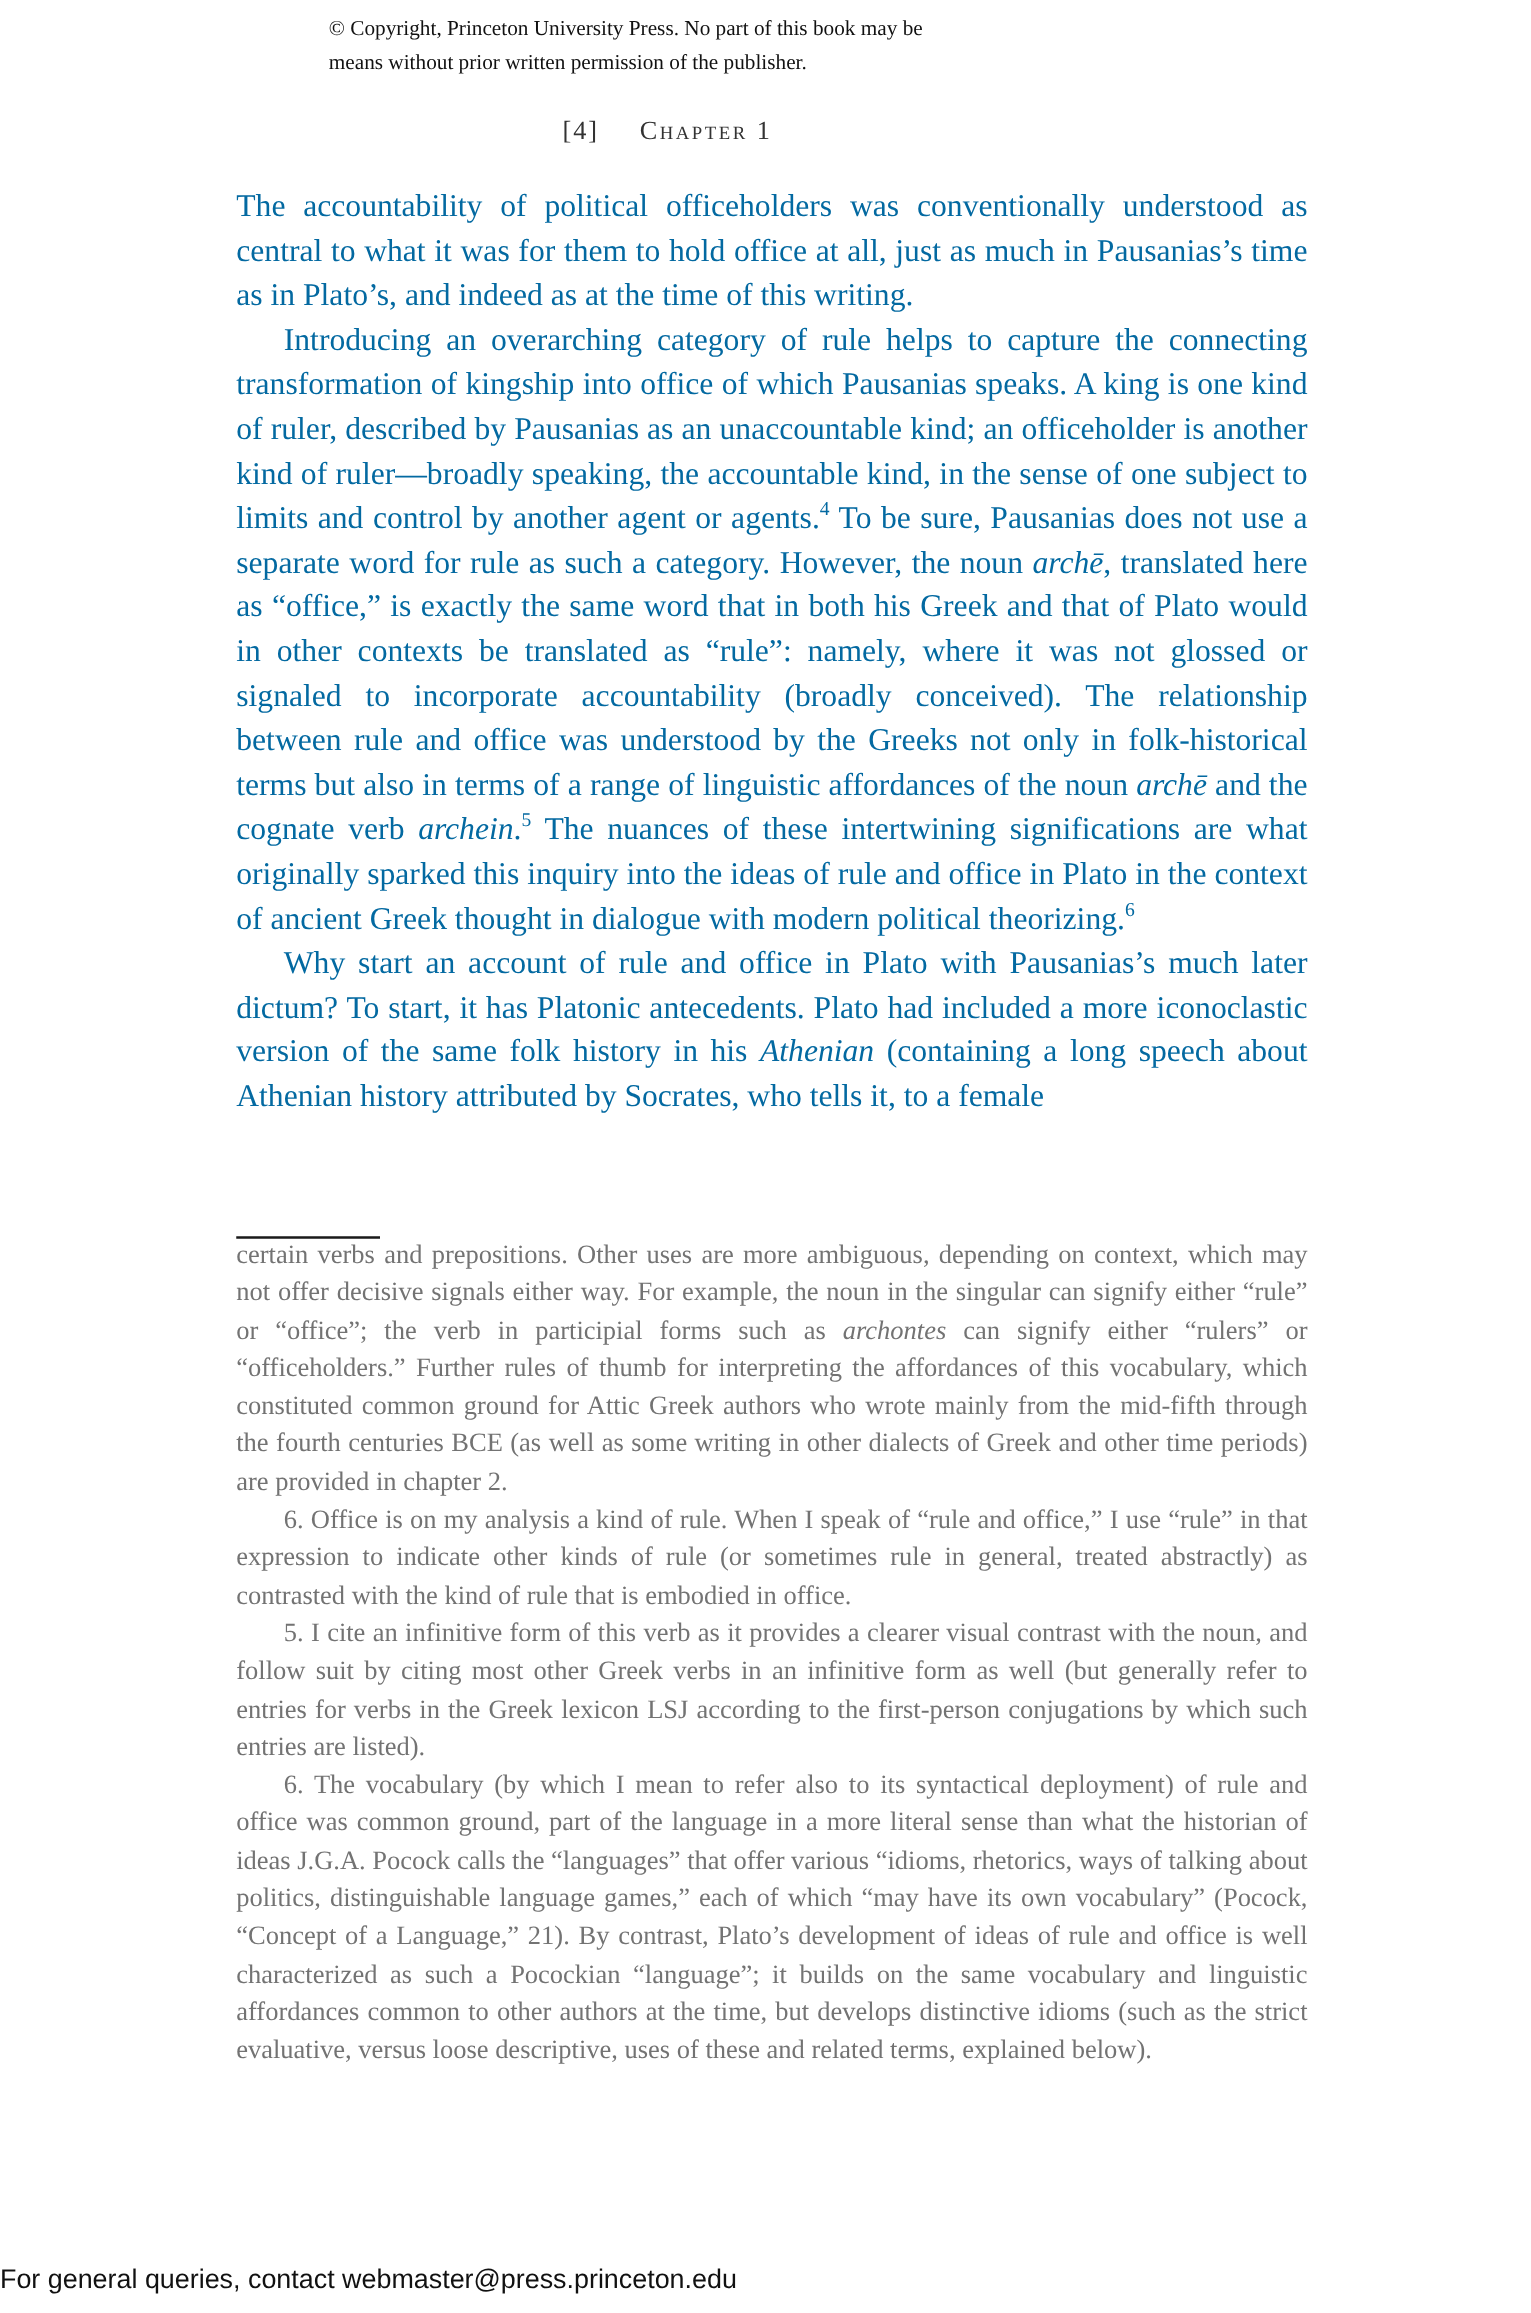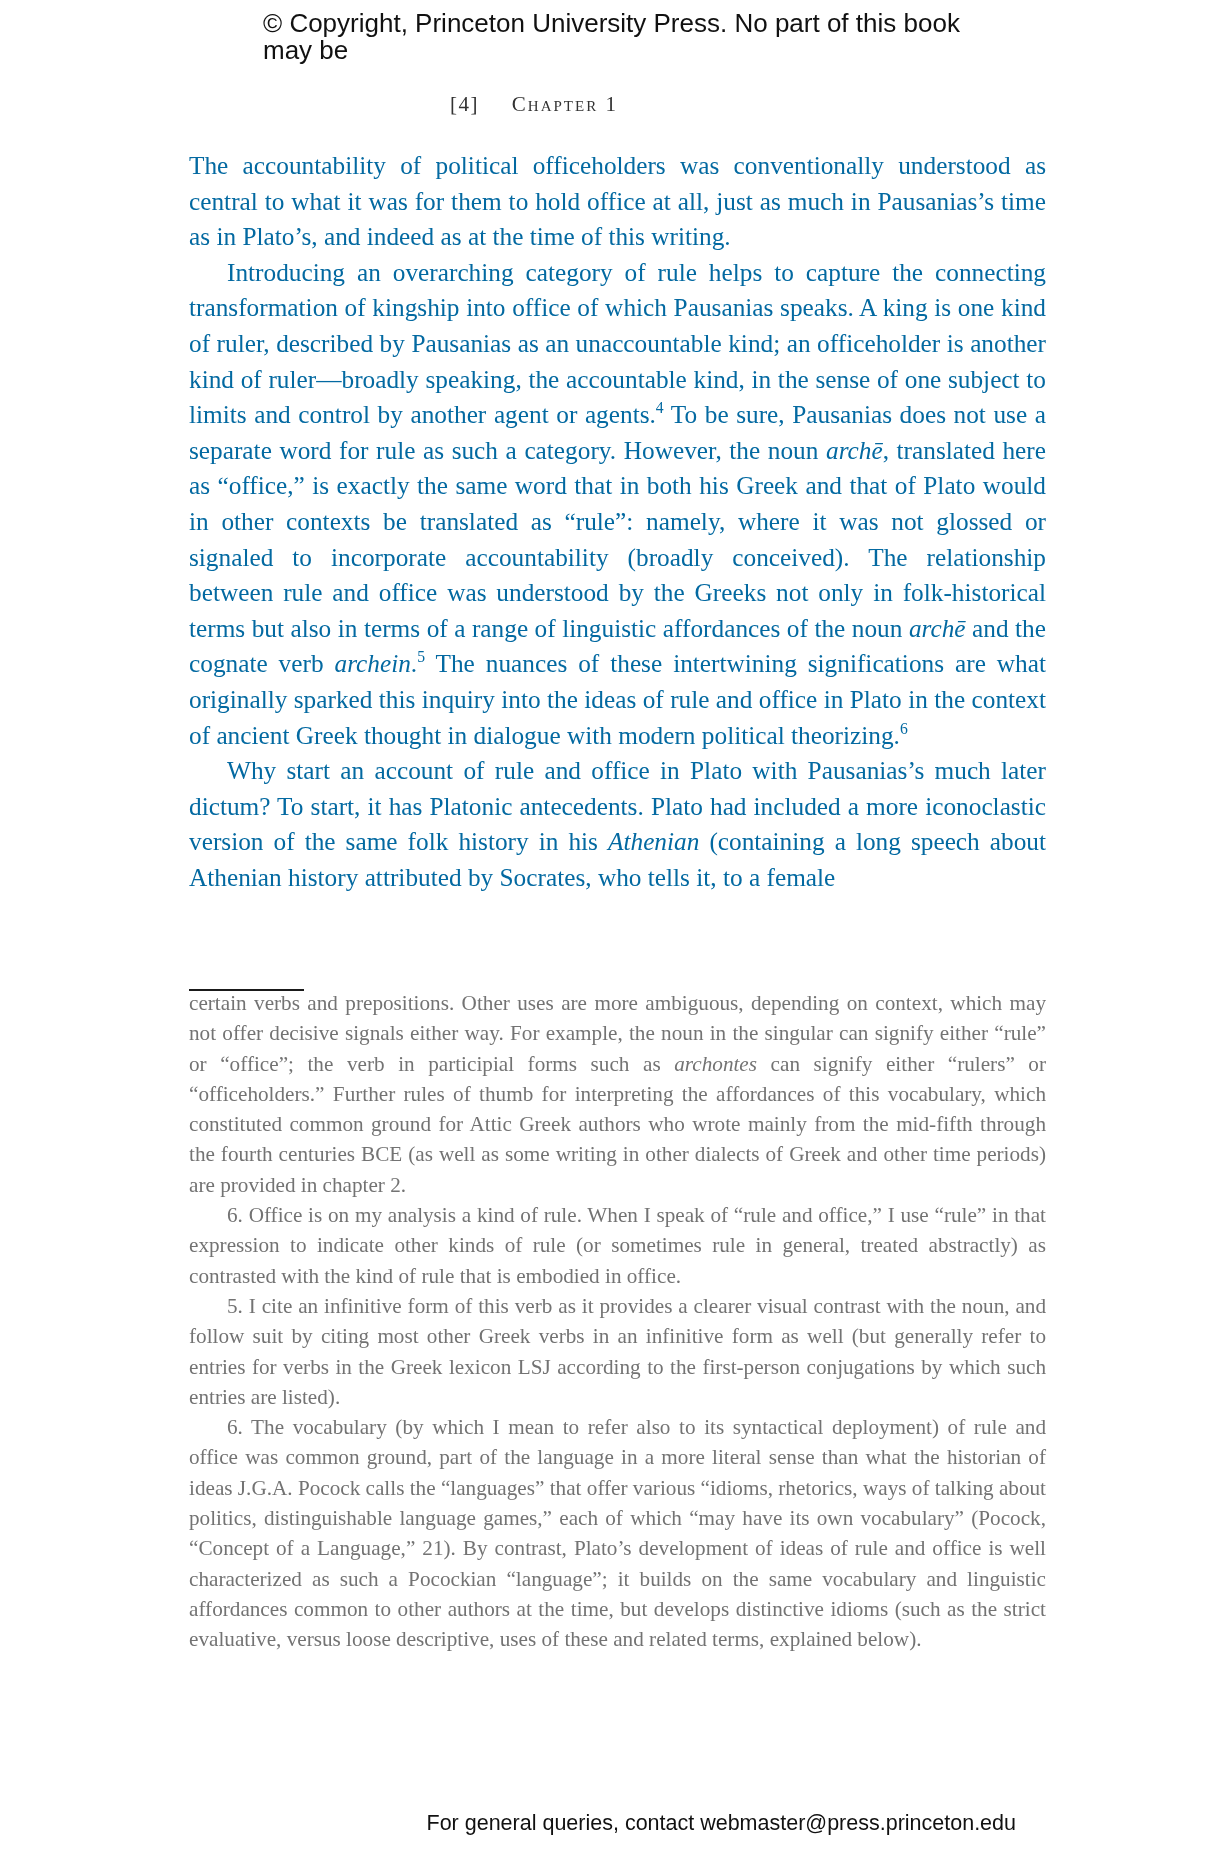--- a/index.html
+++ b/index.html
@@ -12,22 +12,22 @@
       height: 1850px;
       position: relative;
       overflow: hidden;
       color: #1a1a1a;
     }
     .copyright {
       position: absolute;
       left: 263px;
       top: 10px;
       width: 720px;
-      font-family: Liberation Sans, sans-serif;
-      font-size: 26px;
+      font-family: Liberation Serif, serif;
+      font-size: 17px;
       line-height: 26.5px;
       color: #111111;
     }
     .running-head {
       position: absolute;
       left: 0;
       top: 92px;
       width: 1068px;
       text-align: center;
       font-family: "Liberation Serif", serif;
@@ -88,32 +88,32 @@
     sup {
       font-size: 0.62em;
       line-height: 0;
       vertical-align: 0.65em;
     }
     .footer {
       position: absolute;
       left: 0;
       top: 1811px;
       width: 992px;
-      text-align: right;
+      text-align: left;
       font-family: "Liberation Sans", sans-serif;
       font-size: 21.5px;
       color: #111111;
-      padding-left: 24px;
     }
   </style>
 </head>
 <body>
 
 <div class="copyright">
   <div>© Copyright, Princeton University Press. No part of this book may be</div>
+  <div>means without prior written permission of the publisher.</div>
 </div>
 
 <div class="running-head">
   <span class="folio">[4]</span>
   <span class="chapter">Chapter 1</span>
 </div>
 
 <div class="main-text" id="main-text">
     <p class="">The accountability of political officeholders was conventionally understood as central to what it was for them to hold office at all, just as much in Pausanias’s time as in Plato’s, and indeed as at the time of this writing.</p>
     <p class="indent">Introducing an overarching category of rule helps to capture the connect­ing transformation of kingship into office of which Pausanias speaks. A king is one kind of ruler, described by Pausanias as an unaccountable kind; an office­holder is another kind of ruler—broadly speaking, the accountable kind, in the sense of one subject to limits and control by another agent or agents.<sup>4</sup> To be sure, Pausanias does not use a separate word for rule as such a category. However, the noun <em>archē</em>, translated here as “office,” is exactly the same word that in both his Greek and that of Plato would in other contexts be translated as “rule”: namely, where it was not glossed or signaled to incorporate account­ability (broadly conceived). The relationship between rule and office was understood by the Greeks not only in folk-historical terms but also in terms of a range of linguistic affordances of the noun <em>archē</em> and the cognate verb <em>archein</em>.<sup>5</sup> The nuances of these intertwining significations are what originally sparked this inquiry into the ideas of rule and office in Plato in the context of ancient Greek thought in dialogue with modern political theorizing.<sup>6</sup></p>

